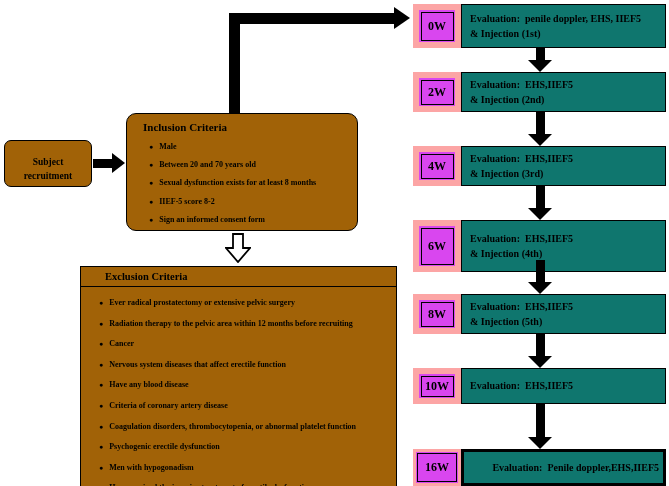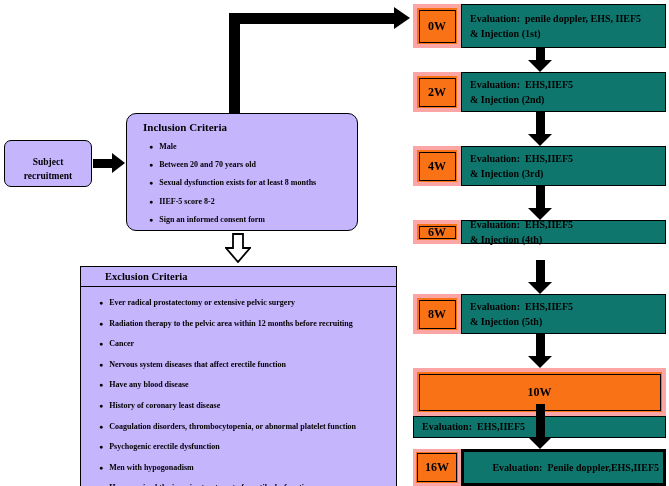--- a/index.html
+++ b/index.html
@@ -5,21 +5,21 @@
   html,body{margin:0;padding:0;background:#ffffff;}
   #canvas{
     position:relative;
     width:669px;height:486px;
     background:#ffffff;
     font-family:"Liberation Serif", serif;
     color:#000;
     overflow:hidden;
   }
   
-  .box{position:absolute;border:1.5px solid #000;background:#c4b5fd;box-sizing:border-box;}
+  .box{position:absolute;border:1.5px solid #000;background:#a16207;box-sizing:border-box;}
   #subject-box{
     left:4px;top:140px;width:88px;height:47px;border-radius:7px;
     display:flex;align-items:flex-end;justify-content:center;text-align:center;
     font-weight:bold;font-size:9.5px;line-height:1.55;padding:2px 8px;
   }
   #inclusion-box{
     left:126px;top:113px;width:232px;height:118px;border-radius:10px;
     padding:7px 8px 4px 14px;
   }
   #inclusion-box .title{font-weight:bold;font-size:11px;margin:0 0 4px 2px;}
@@ -33,21 +33,21 @@
   .blt{flex:0 0 auto;margin-right:6px;}
   #inclusion-box ul.blist{padding:2px 0 0 8px;}
   #inclusion-box li{height:16.2px;font-size:8px;line-height:12px;padding-top:2px;}
   #inclusion-box .blt{font-size:7px;line-height:12px;}
   #exclusion-box ul.blist{padding:8px 0 0 18px;}
   #exclusion-box li{height:18.6px;font-size:8px;line-height:12px;padding-top:2px;}
   #exclusion-box .blt{font-size:7px;line-height:12px;}
   
   .trow{position:absolute;left:413px;width:253px;display:flex;box-sizing:border-box;}
   .wbox{
-    flex:0 0 48px;border:4px solid #fca5a5;background:#f97316;position:relative;
+    flex:0 0 48px;border:6px solid #fca5a5;background:#d946ef;position:relative;
     display:flex;align-items:center;justify-content:center;
     font-weight:bold;font-size:12px;box-sizing:border-box;
   }
   .wbox::after{content:"";position:absolute;inset:1.5px;border:1.2px solid #000;pointer-events:none;}
   .cbox{
     flex:1;border:1.8px solid #000;background:#0f766e;box-sizing:border-box;
     display:flex;flex-direction:column;justify-content:center;
     padding:3px 4px 3px 8px;gap:2px;
   }
   .cbox .ln{font-weight:bold;font-size:10px;white-space:nowrap;line-height:1.35;}
@@ -131,21 +131,21 @@
       <li>
           <span class="blt">●</span>
           <span>Nervous system diseases that affect erectile function</span>
         </li>
       <li>
           <span class="blt">●</span>
           <span>Have any blood disease</span>
         </li>
       <li>
           <span class="blt">●</span>
-          <span>History of coronary least disease</span>
+          <span>Criteria of coronary artery disease</span>
         </li>
       <li>
           <span class="blt">●</span>
           <span>Coagulation disorders, thrombocytopenia, or abnormal platelet function</span>
         </li>
       <li>
           <span class="blt">●</span>
           <span>Psychogenic erectile dysfunction</span>
         </li>
       <li>
@@ -197,21 +197,21 @@
       <div class="ln">Evaluation:&nbsp;&nbsp;EHS,IIEF5</div>
       <div class="ln">&amp; Injection (3rd)</div>
     </div>
   </div>
 
   <div class="v-arrow" style="left:528px;top:186px;height:34px;">
     <div class="shaft"></div>
       <div class="head"></div>
   </div>
 
-  <div class="trow" style="top:220px;height:24px;">
+  <div class="trow" style="top:220px;height:52px;">
     <div class="wbox">
         <span>6W</span>
       </div>
     <div class="cbox">
       <div class="ln">Evaluation:&nbsp;&nbsp;EHS,IIEF5</div>
       <div class="ln">&amp; Injection (4th)</div>
     </div>
   </div>
 
   <div class="v-arrow" style="left:528px;top:260px;height:34px;">
@@ -227,21 +227,21 @@
       <div class="ln">Evaluation:&nbsp;&nbsp;EHS,IIEF5</div>
       <div class="ln">&amp; Injection (5th)</div>
     </div>
   </div>
 
   <div class="v-arrow" style="left:528px;top:334px;height:34px;">
     <div class="shaft"></div>
       <div class="head"></div>
   </div>
 
-  <div class="trow" style="top:368px;height:36px;flex-direction:column;">
+  <div class="trow" style="top:368px;height:36px;">
     <div class="wbox">
         <span>10W</span>
       </div>
     <div class="cbox">
       <div class="ln">Evaluation:&nbsp;&nbsp;EHS,IIEF5</div>
     </div>
   </div>
 
   <div class="v-arrow" style="left:528px;top:404px;height:45px;">
     <div class="shaft"></div>

